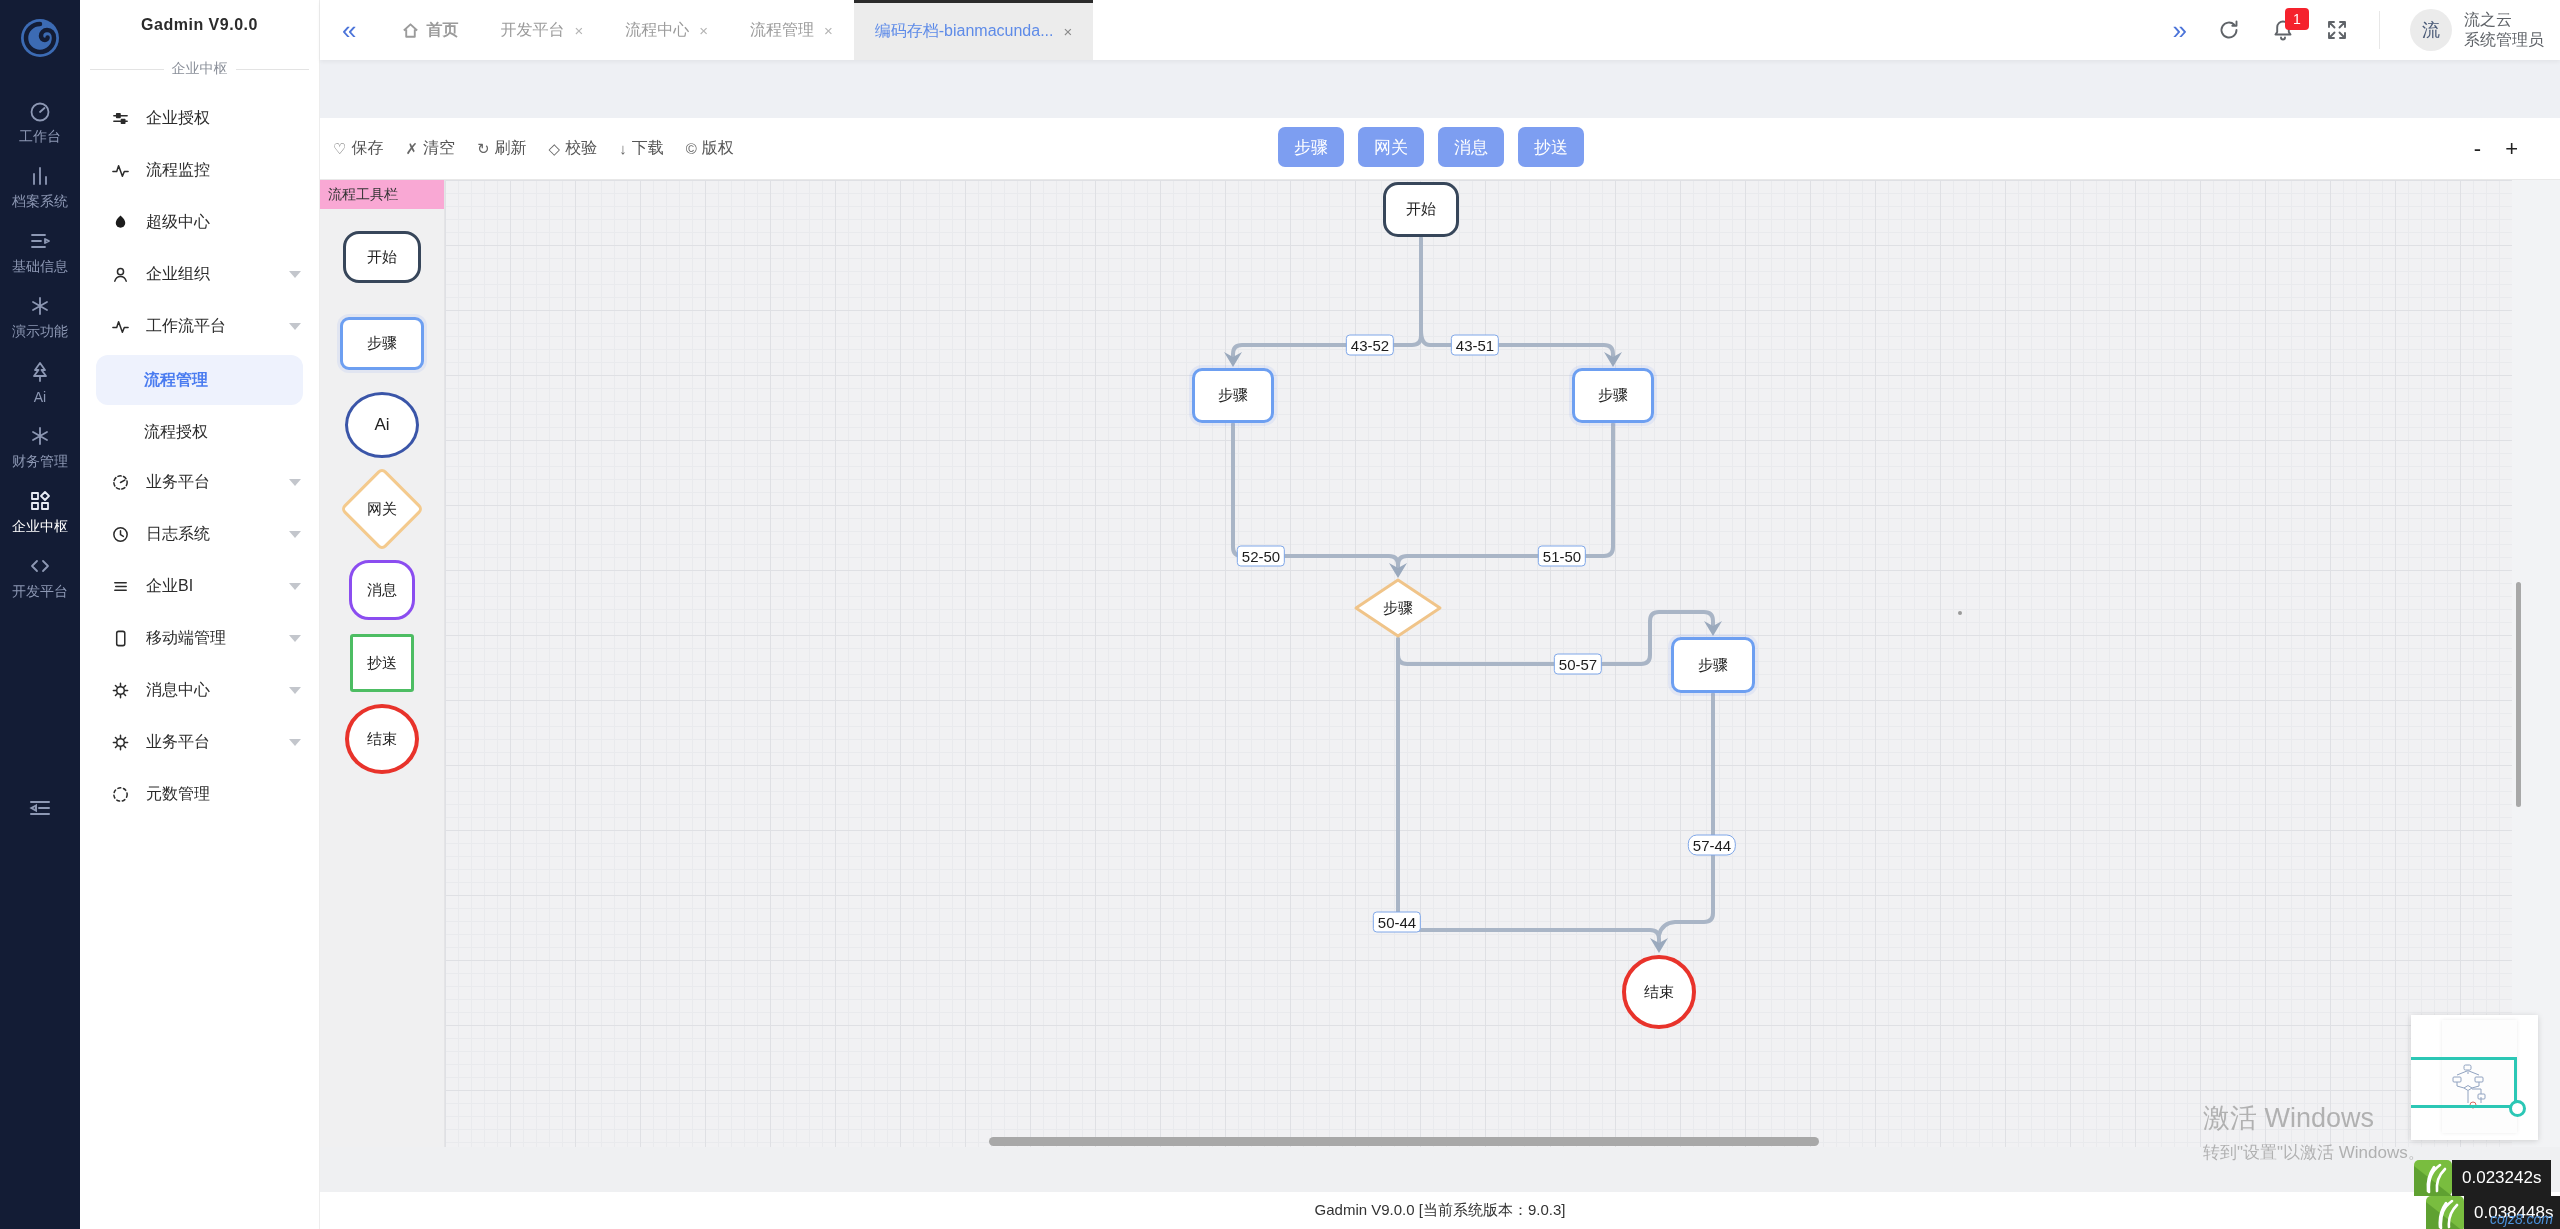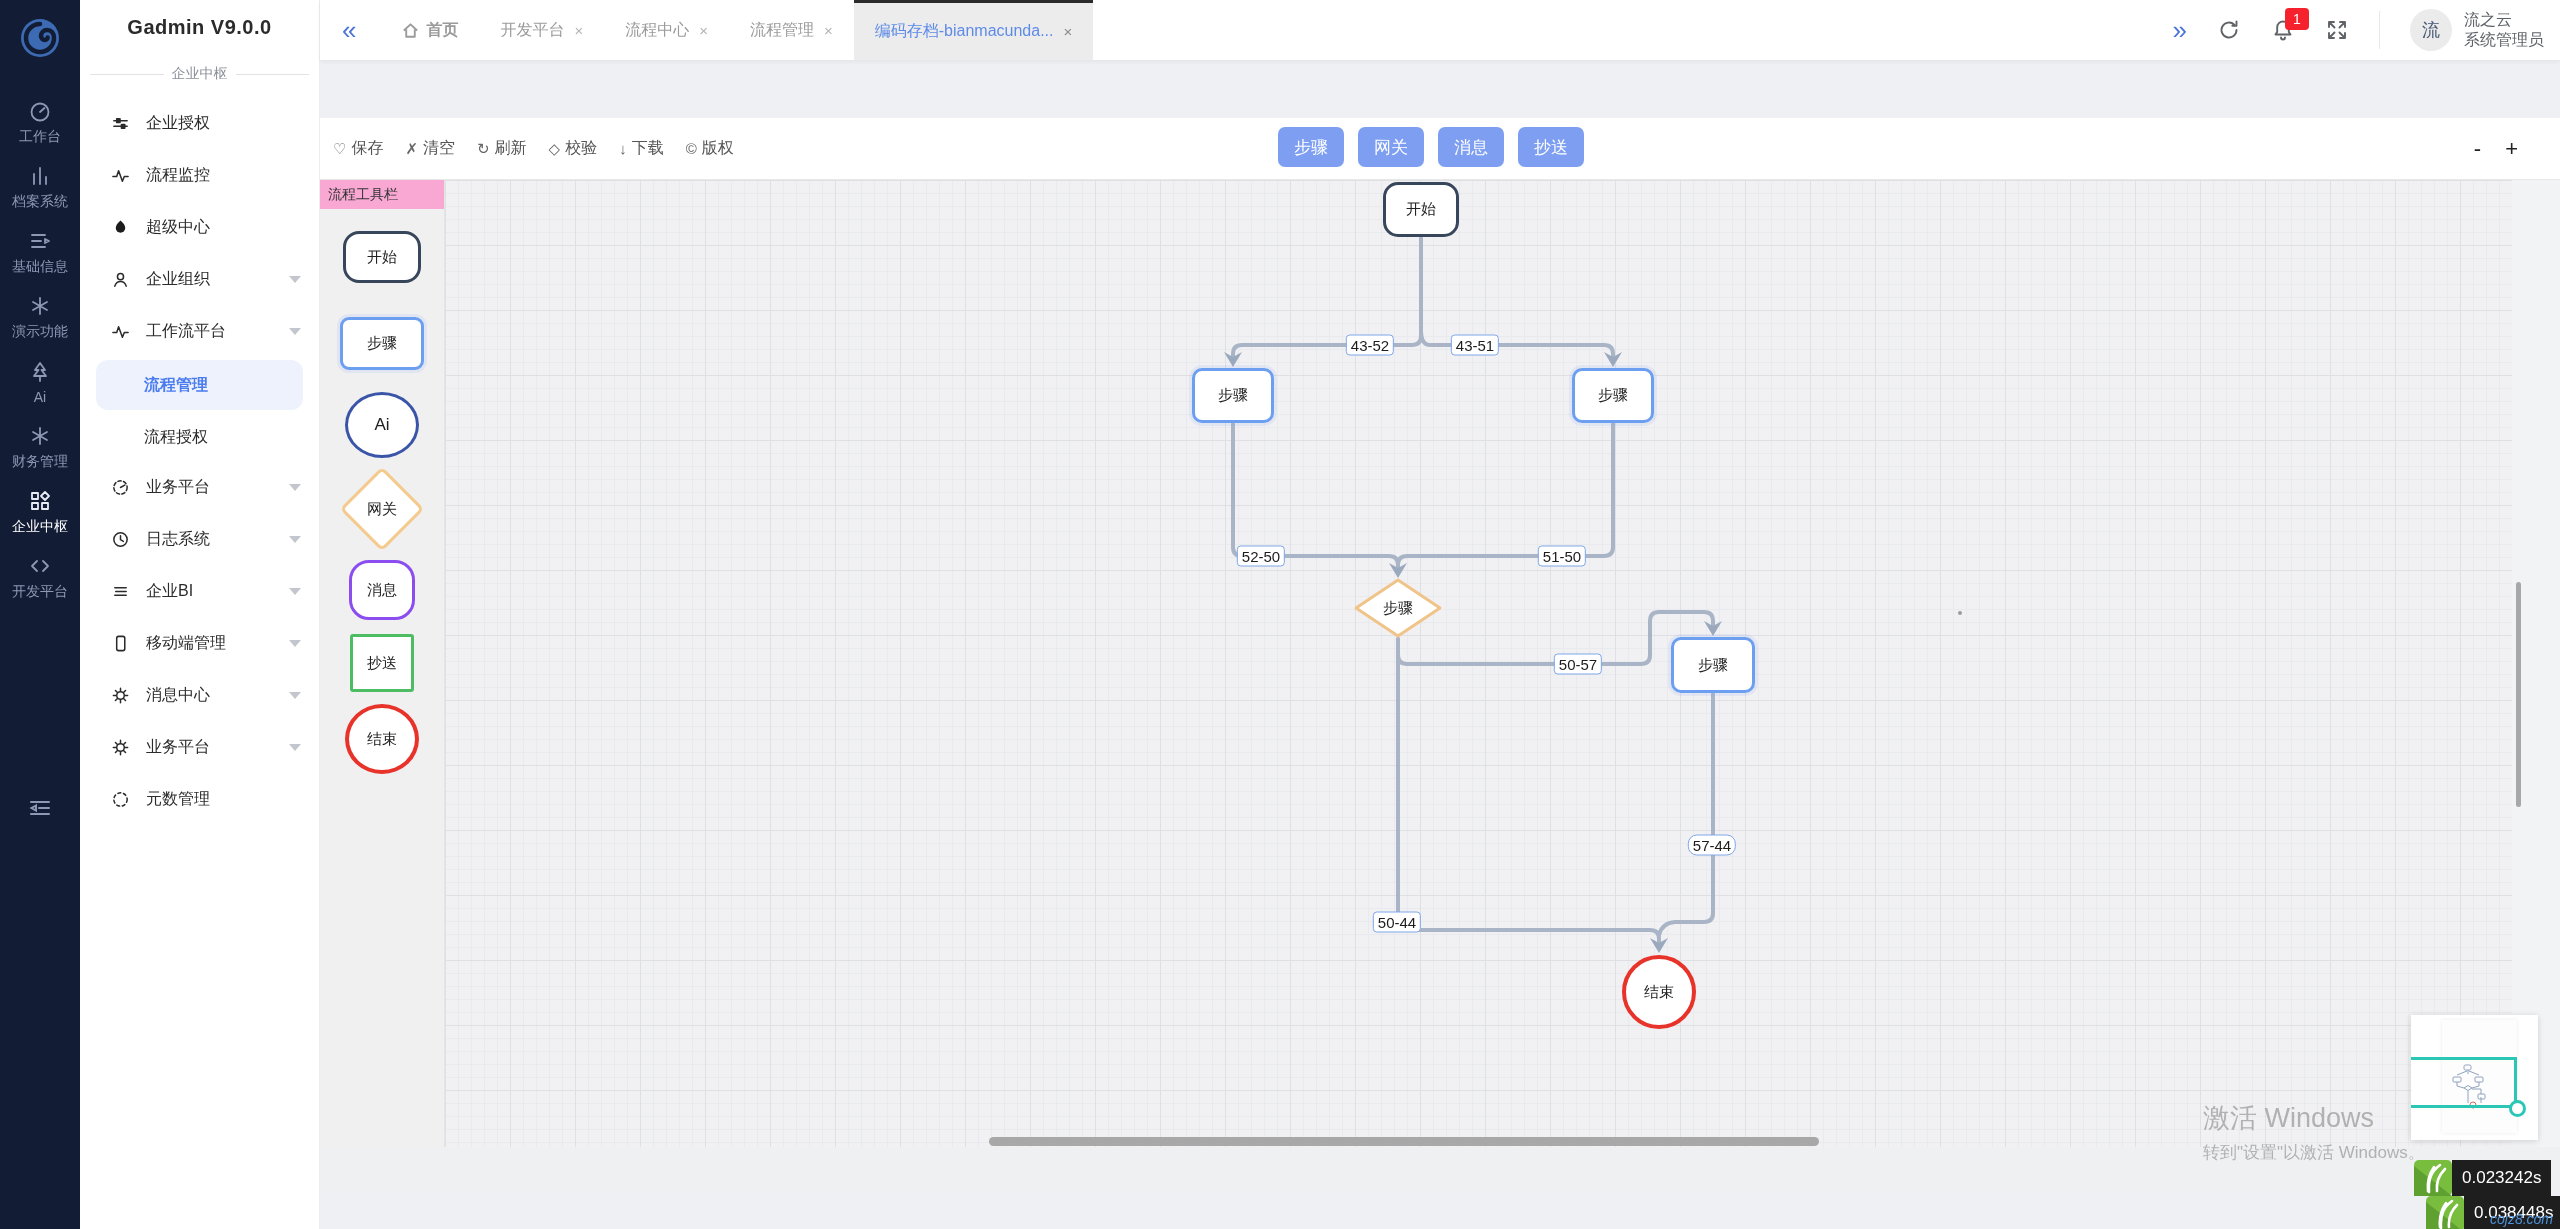--- a/index.html
+++ b/index.html
@@ -13,21 +13,21 @@
   .rail-item { width:80px; height:64px; display:flex; flex-direction:column; align-items:center; justify-content:center; gap:5px; cursor:pointer; }
   .rail-item svg { width:24px; height:24px; stroke:#8d98b4; fill:none; stroke-width:1.8; stroke-linecap:round; stroke-linejoin:round; }
   .rail-item .lbl { font-size:14px; color:#8d98b4; white-space:nowrap; }
   .rail-item.active .lbl { color:#ffffff; }
   .rail-item.active svg { stroke:#e8ecf5; }
   .rail-fold { position:absolute; left:0; bottom:408px; width:80px; display:flex; justify-content:center; }
   .rail-fold svg { width:26px; height:26px; stroke:#8d98b4; fill:none; stroke-width:2; stroke-linecap:round; }
 
   
   .sidebar { position:absolute; left:80px; top:0; width:240px; height:1229px; background:#ffffff; border-right:1px solid #ededed; }
-  .sb-title { margin-top:16px; text-align:center; font-size:20px; font-weight:bold; color:#2b2b2b; letter-spacing:.5px; }
+  .sb-title { margin-top:16px; text-align:center; font-size:16px; font-weight:bold; color:#2b2b2b; letter-spacing:.5px; }
   .sb-divider { margin:26px 10px 6px; display:flex; align-items:center; color:#8a8f99; font-size:14px; gap:8px; }
   .sb-divider:before,.sb-divider:after { content:""; flex:1; height:1px; background:#e3e3e3; }
   .sb-menu { margin-top:14px; }
   .s-item { height:52px; display:flex; align-items:center; padding:0 18px 0 30px; cursor:pointer; color:#2b2b2b; }
   .s-item .s-ico { width:20px; height:20px; margin-right:16px; flex:none; display:flex; align-items:center; justify-content:center; }
   .s-item .s-ico svg { width:19px; height:19px; stroke:#2b2b2b; fill:none; stroke-width:1.6; stroke-linecap:round; stroke-linejoin:round; }
   .s-item .lbl { font-size:16px; flex:1; white-space:nowrap; }
   .caret { width:0; height:0; border-left:6px solid transparent; border-right:6px solid transparent; border-top:7px solid #c3c6cc; }
   .s-child { height:48px; display:flex; align-items:center; padding-left:64px; font-size:16px; color:#2b2b2b; cursor:pointer; }
   .s-child.active { margin:3px 16px; height:50px; padding-left:48px; border-radius:12px; background:#eef2fd; color:#4a7cf0; font-weight:bold; }
@@ -497,20 +497,23 @@
         <div class="dot"></div>
       </div>
 
       <div class="canvas-right"></div>
     </div>
 
     <div class="hscroll"></div>
     <div class="vscroll"></div>
 
     <div class="footer-strip"></div>
+    <div class="statusbar">
+      <span>Gadmin V9.0.0 [当前系统版本：9.0.3]</span>
+    </div>
 
     <div class="watermark">
       <div class="wm1">激活 Windows</div>
       <div class="wm2">转到"设置"以激活 Windows。</div>
     </div>
 
     <div class="minimap">
       <div class="mm-page"></div>
       <svg width="127" height="125" style="position:absolute;left:0;top:0;">
         <g fill="none" stroke="#90a2c0" stroke-width="1">

